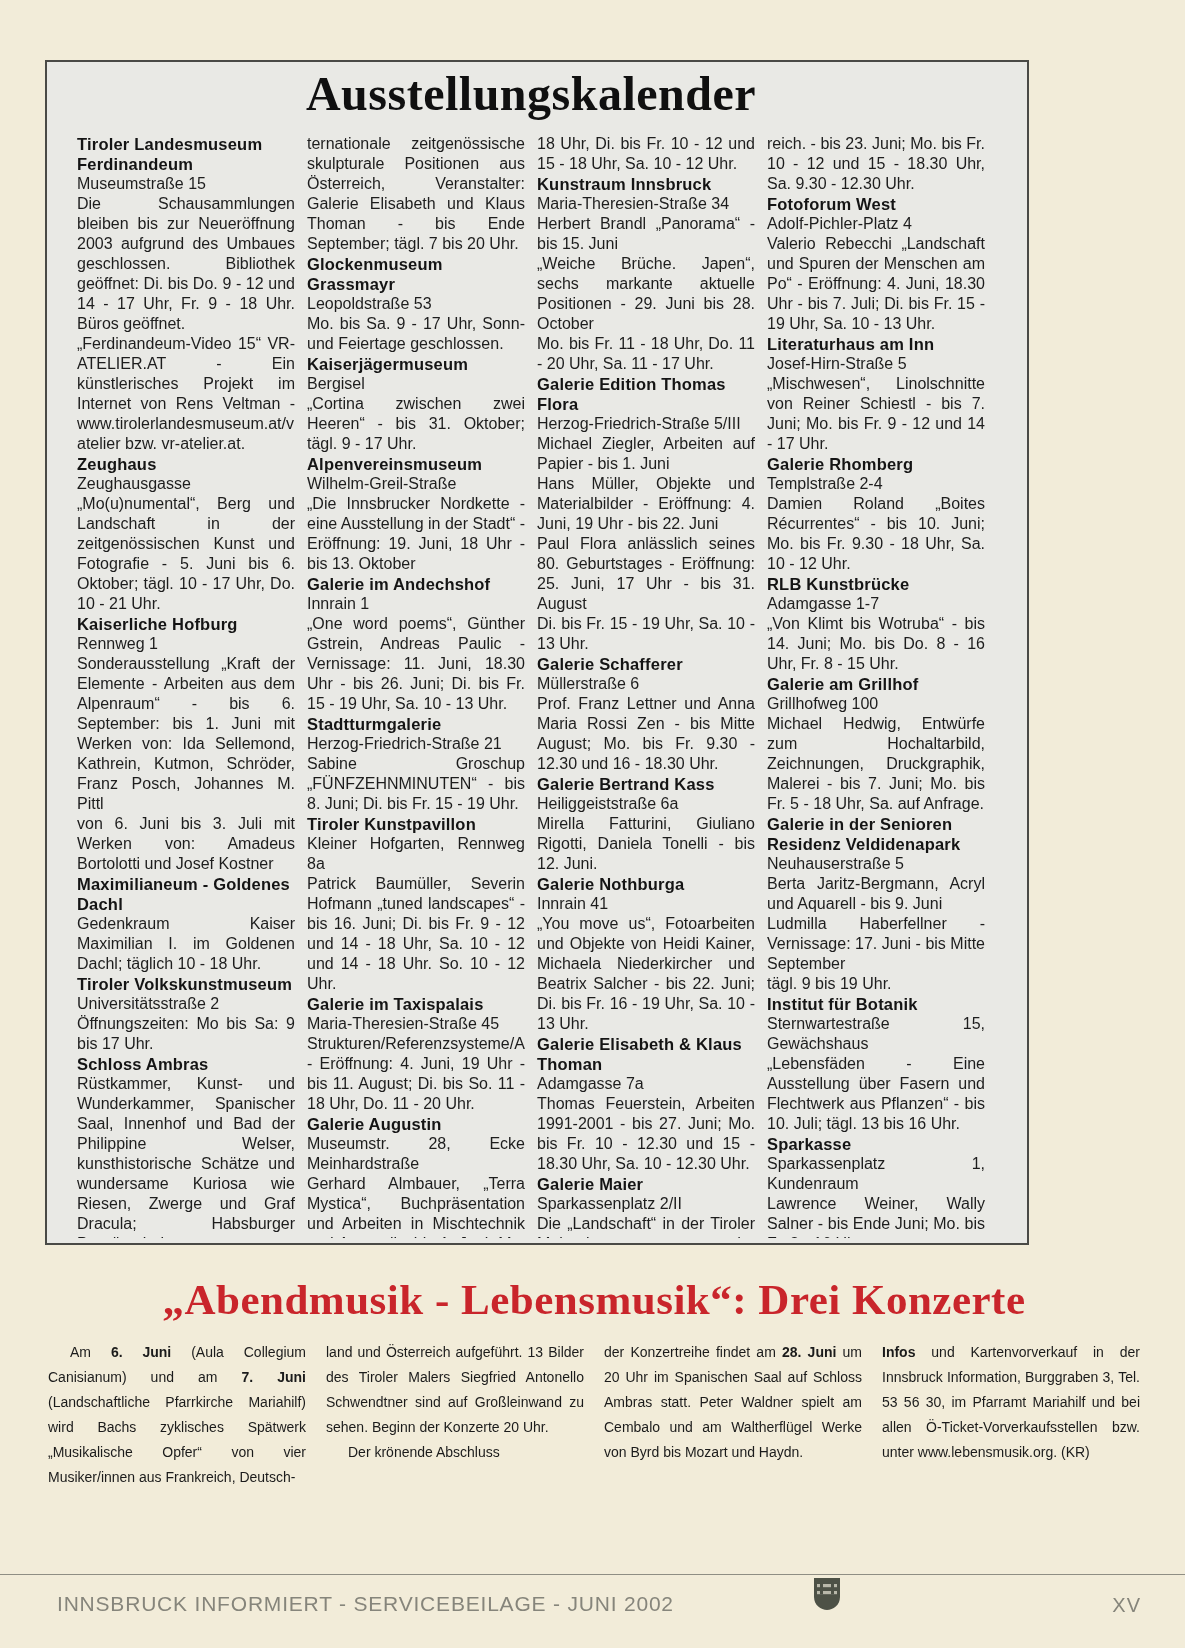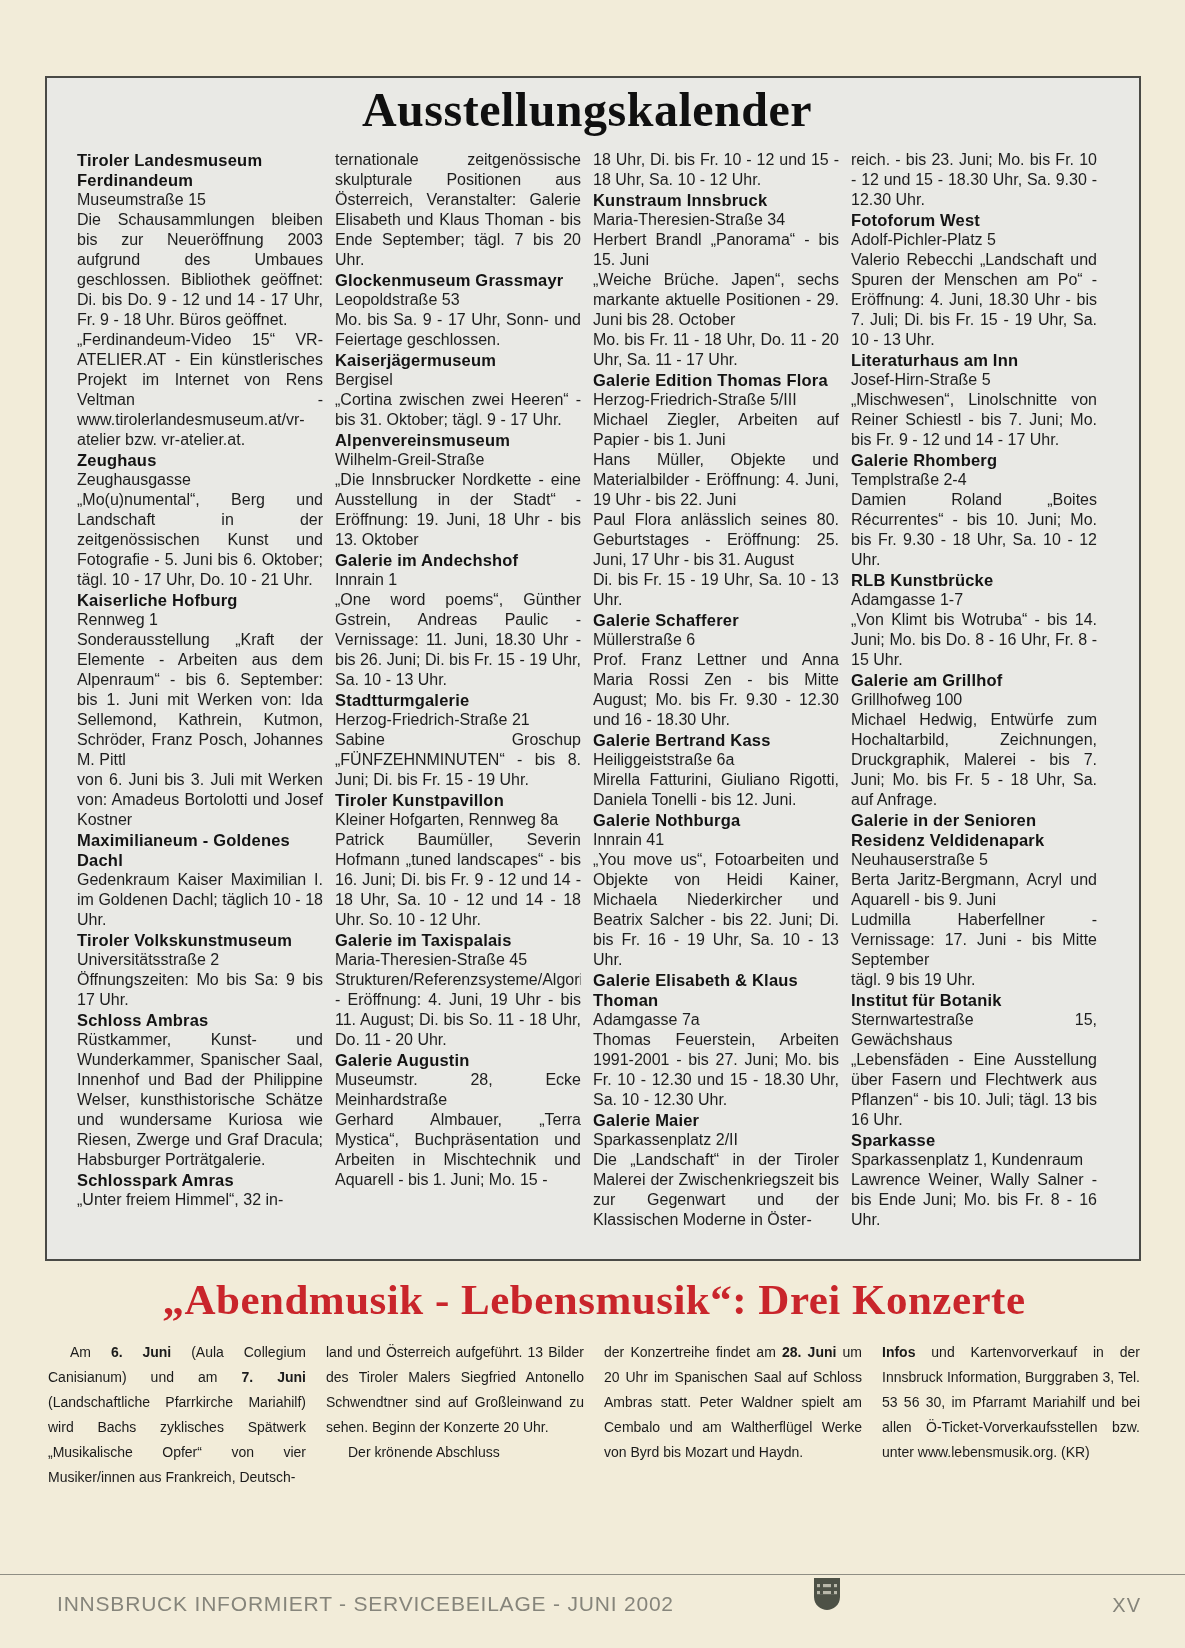--- a/index.html
+++ b/index.html
@@ -8,22 +8,22 @@
     width: 1185px; height: 1648px;
     position: relative;
     background: #f2ecd9;
     font-family: "Liberation Sans", sans-serif;
     color: #1d1d1d;
     overflow: hidden;
   }
 
   
   .cal-box {
-    position: absolute; left: 45px; top: 76px;
-    width: 1096px; height: 1185px;
+    position: absolute; left: 45px; top: 60px;
+    width: 984px; height: 1185px;
     background: #e9e9e5;
     border: 2px solid #4a4a46;
     padding: 4px 42px 0 30px;
     overflow: hidden;
   }
   .cal-title {
     font-family: "Liberation Serif", serif;
     font-weight: bold;
     font-size: 48px; line-height: 56px;
     text-align: center;
@@ -189,21 +189,21 @@
         <p class="cal-h">Galerie Elisabeth &amp; Klaus Thoman</p>
         <p class="cal-t">Adamgasse 7a</p>
         <p class="cal-t">Thomas Feuerstein, Arbeiten 1991-2001 - bis 27. Juni; Mo. bis Fr. 10 - 12.30 und 15 - 18.30 Uhr, Sa. 10 - 12.30 Uhr.</p>
         <p class="cal-h">Galerie Maier</p>
         <p class="cal-t">Sparkassenplatz 2/II</p>
         <p class="cal-t">Die „Landschaft“ in der Tiroler Malerei der Zwischenkriegszeit bis zur Gegenwart und der Klassischen Moderne in Öster-</p>
       </div>
       <div class="cal-col">
         <p class="cal-t">reich. - bis 23. Juni; Mo. bis Fr. 10 - 12 und 15 - 18.30 Uhr, Sa. 9.30 - 12.30 Uhr.</p>
         <p class="cal-h">Fotoforum West</p>
-        <p class="cal-t">Adolf-Pichler-Platz 5</p>
+        <p class="cal-t">Adolf-Pichler-Platz 4</p>
         <p class="cal-t">Valerio Rebecchi „Landschaft und Spuren der Menschen am Po“ - Eröffnung: 4. Juni, 18.30 Uhr - bis 7. Juli; Di. bis Fr. 15 - 19 Uhr, Sa. 10 - 13 Uhr.</p>
         <p class="cal-h">Literaturhaus am Inn</p>
         <p class="cal-t">Josef-Hirn-Straße 5</p>
         <p class="cal-t">„Mischwesen“, Linolschnitte von Reiner Schiestl - bis 7. Juni; Mo. bis Fr. 9 - 12 und 14 - 17 Uhr.</p>
         <p class="cal-h">Galerie Rhomberg</p>
         <p class="cal-t">Templstraße 2-4</p>
         <p class="cal-t">Damien Roland „Boites Récurrentes“ - bis 10. Juni; Mo. bis Fr. 9.30 - 18 Uhr, Sa. 10 - 12 Uhr.</p>
         <p class="cal-h">RLB Kunstbrücke</p>
         <p class="cal-t">Adamgasse 1-7</p>
         <p class="cal-t">„Von Klimt bis Wotruba“ - bis 14. Juni; Mo. bis Do. 8 - 16 Uhr, Fr. 8 - 15 Uhr.</p>

